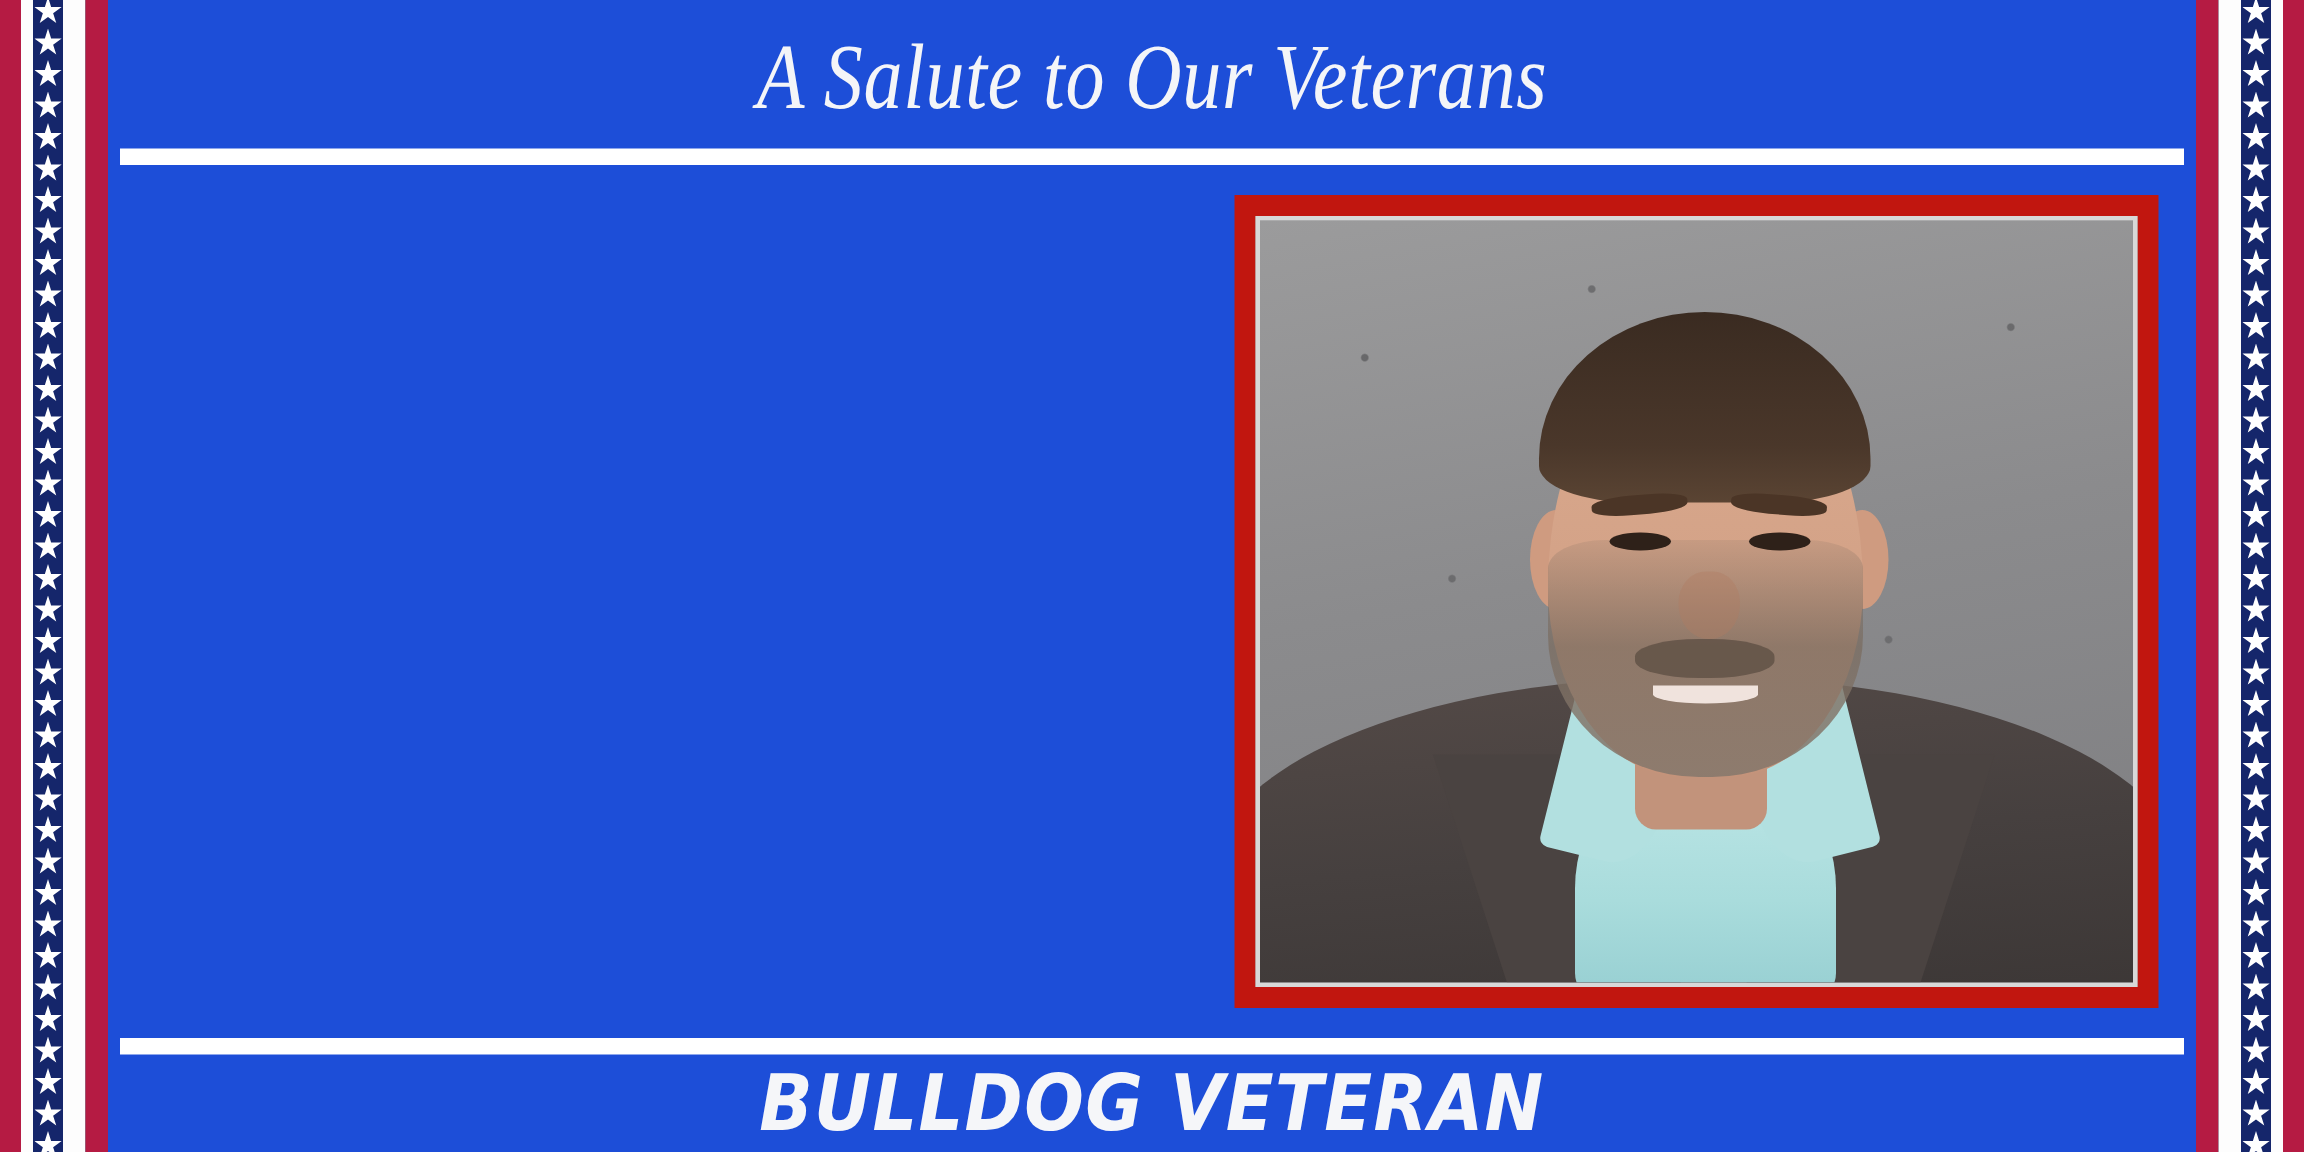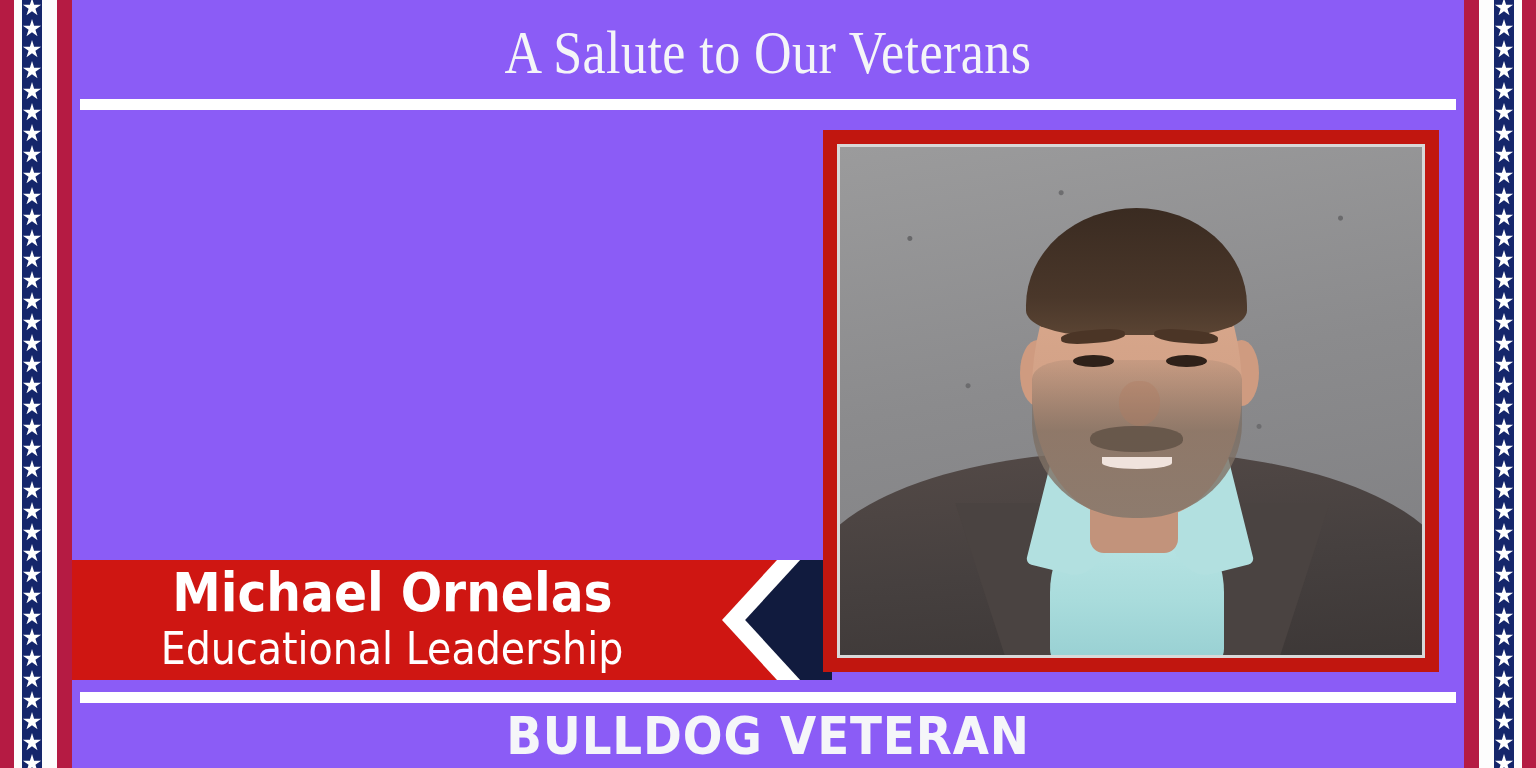--- a/index.html
+++ b/index.html
@@ -58,21 +58,22 @@
                        50% 70%, 21% 91%, 32% 57%, 2% 35%, 39% 35%);
   }
 
   
   .canvas {
     position: absolute;
     left: 72px;
     top: 0;
     width: 1392px;
     height: 768px;
-    background: #8b5cf6;
+    background: #1d4ed8;
+    font-style: italic;
   }
 
   
   .header-title {
     position: absolute;
     left: 0;
     top: 14px;
     width: 1392px;
     text-align: center;
     color: #f4f5f8;
@@ -466,29 +467,20 @@
     <div class="stripe-crimson"></div>
   </div>
 
   <div class="canvas">
 
     <div class="header-title">A Salute to Our Veterans</div>
 
     <div class="rule top"></div>
 
 
-    <div class="ribbon">
-      <div class="ribbon-body"></div>
-      <div class="ribbon-notch-white"></div>
-      <div class="ribbon-notch-navy"></div>
-      <div class="ribbon-text">
-        <div class="veteran-name">Michael Ornelas</div>
-        <div class="veteran-program">Educational Leadership</div>
-      </div>
-    </div>
 
     <div class="portrait-frame">
       <div class="portrait-inner">
         <div class="photo" aria-label="portrait-photo-of-veteran">
           <div class="suit"></div>
           <div class="lapel-l"></div>
           <div class="lapel-r"></div>
           <div class="shirt"></div>
           <div class="collar-l"></div>
           <div class="collar-r"></div>

